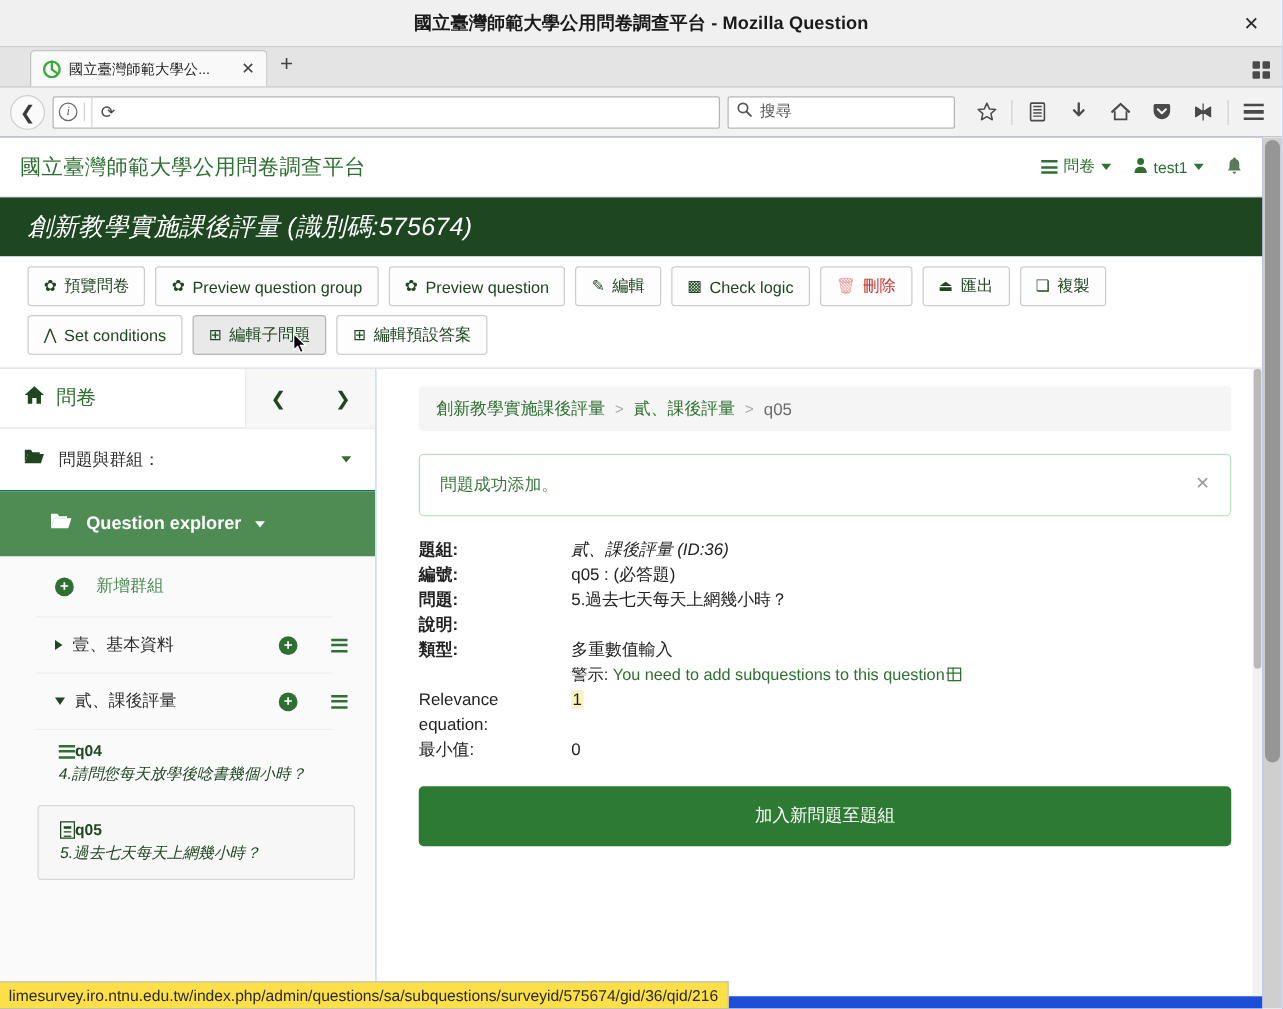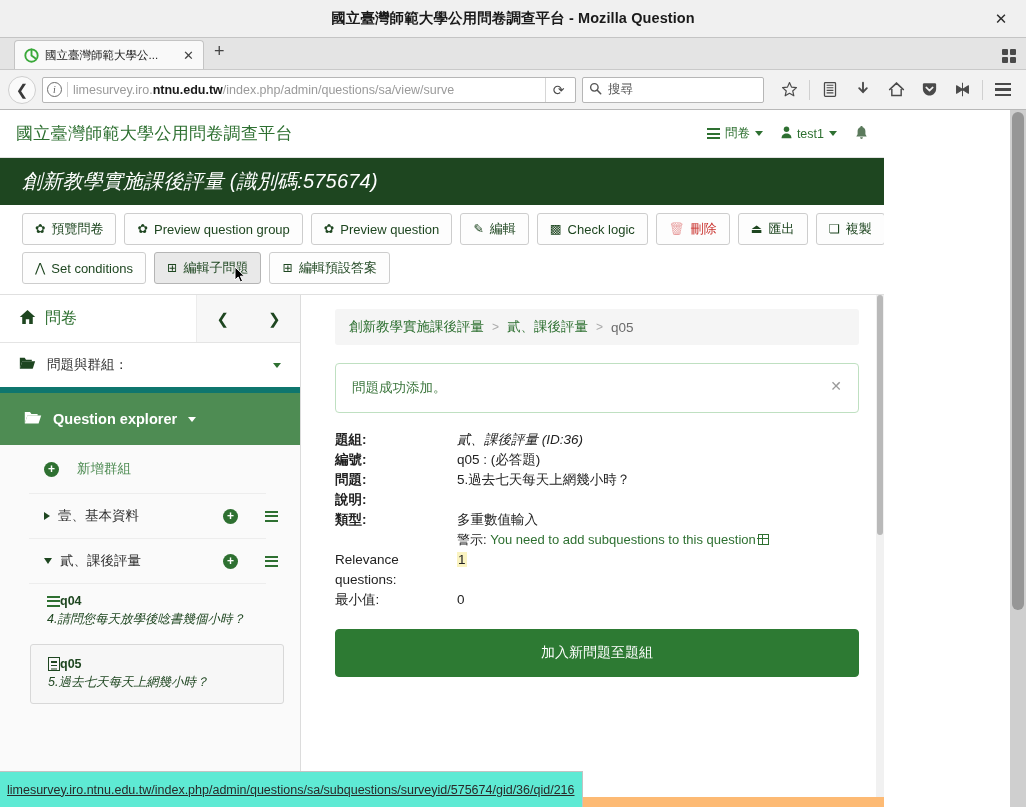--- a/index.html
+++ b/index.html
@@ -26,21 +26,21 @@
   .ff-close {
     position: absolute; right: 14px; top: 50%; transform: translateY(-50%);
     font-size: 15px; color: #2b2b2b; cursor: default;
     width: 22px; text-align: center;
   }
 
   .ff-tabbar {
     height: 32px;
     background: #e4e4e4;
     display: flex; align-items: flex-end;
-    padding-left: 14px;
+    padding-left: 24px;
     position: relative;
     border-bottom: 1px solid #c9c9c9;
   }
   .ff-tab {
     height: 29px;
     background: #f9f9f9;
     border: 1px solid #c4c4c4;
     border-bottom: none;
     border-radius: 4px 4px 0 0;
     display: flex; align-items: center;
@@ -122,23 +122,23 @@
   
   .viewport {
     position: relative;
     width: 1026px;
     height: 697px;
     background: #fff;
     overflow: hidden;
   }
   .page {
     position: absolute; top: 0; left: 0;
-    width: 884px; height: 697px;
+    width: 1010px; height: 697px;
     overflow: hidden;
-    background: #fdba74;
+    background: #1d4ed8;
   }
 
   
   .app-nav {
     height: 48px;
     background: #fff;
     border-bottom: 1px solid #e2e2e2;
     display: flex; align-items: center;
     padding: 0 16px;
     justify-content: space-between;
@@ -210,28 +210,28 @@
     padding-left: 19px; font-size: 16px; color: #2e7031;
   }
   .sb-arrows {
     width: 104px; display: flex; align-items: center;
     justify-content: space-around; background: #f7f7f7;
     border-left: 1px solid #ececec;
   }
   .sb-arrow { font-size: 15px; color: #1e4620; font-weight: bold; }
   .sb-sub {
     height: 50px; display: flex; align-items: center;
-    background: #fff; border-bottom: 6px solid #0f766e;
+    background: #fff; border-bottom: 1px solid #0f766e;
     padding: 0 19px; gap: 11px;
   }
   .sb-sub-label { font-size: 13.5px; color: #2f2f2f; flex: 1; }
   .qexp {
     height: 52px; background: #4e8c53;
     display: flex; align-items: center;
-    padding-left: 24px; gap: 11px;
+    padding-left: 40px; gap: 11px;
   }
   .qexp-label { color: #fff; font-size: 14.5px; font-weight: bold; }
   .caret-w {
     width: 0; height: 0; border-left: 4.5px solid transparent;
     border-right: 4.5px solid transparent; border-top: 5px solid #fff;
   }
   .sb-list { padding: 0; }
   .sb-add {
     display: flex; align-items: center; gap: 18px;
     padding: 15px 0 15px 44px;
@@ -367,29 +367,28 @@
     width: 8px; height: 502px; background: #f1f1f1;
   }
   .inner-scrollbar .thumb {
     position: absolute; left: 1px; top: 0;
     width: 6px; height: 240px; background: #b9b9b9; border-radius: 3px;
   }
 
   
   .statusbar {
     position: absolute; left: 0; bottom: 0;
-    height: 36px; max-width: 672px;
-    background: #5eead4;
+    height: 22px; max-width: 672px;
+    background: #fde047;
     border: 1px solid #c3c3c3; border-left: none; border-bottom: none;
     display: flex; align-items: center;
     padding: 0 7px;
     font-size: 12.5px; color: #2a2a2a;
     white-space: nowrap;
     z-index: 50;
-    text-decoration: underline;
   }
 
   
   .cursor {
     position: absolute; z-index: 80;
     width: 12px; height: 18px; pointer-events: none;
   }
 </style>
 </head>
 <body>
@@ -420,21 +419,20 @@
       </span>
   </div>
 </div>
 
 <div class="ff-navbar">
   <div class="ff-back">❮</div>
 
   <div class="ff-urlbar">
     <span class="ff-info-icon">i</span>
     <span class="ff-url-sep"></span>
-    <span class="ff-url"><span>limesurvey.iro.</span><b>ntnu.edu.tw</b><span>/index.php/admin/questions/sa/view/surve</span></span>
     <span class="ff-reload">⟳</span>
   </div>
 
   <div class="ff-searchbar">
     <span>
       <svg width="13" height="13" viewBox="0 0 16 16">
           <circle cx="6.6" cy="6.6" r="4.6" fill="none" stroke="#555" stroke-width="1.7"></circle>
           <path d="M10.2 10.2 L14.4 14.4" stroke="#555" stroke-width="1.9" stroke-linecap="round"></path>
         </svg>
     </span>
@@ -706,21 +704,21 @@
             </div>
             <div class="attr-row">
               <div class="attr-label bold">類型:</div>
               <div class="attr-val">多重數值輸入</div>
             </div>
             <div class="attr-row">
               <div class="attr-label"></div>
               <div class="warn-line"><span class="wl">警示: </span><span>You need to add subquestions to this question</span><span class="grid-glyph"></span></div>
             </div>
             <div class="attr-row">
-              <div class="attr-label">Relevance questions:</div>
+              <div class="attr-label">Relevance equation:</div>
               <div class="attr-val"><span class="hl">1</span></div>
             </div>
             <div class="attr-row">
               <div class="attr-label">最小值:</div>
               <div class="attr-val">0</div>
             </div>
           </div>
 
 
         <div class="qa-btn">加入新問題至題組</div>

